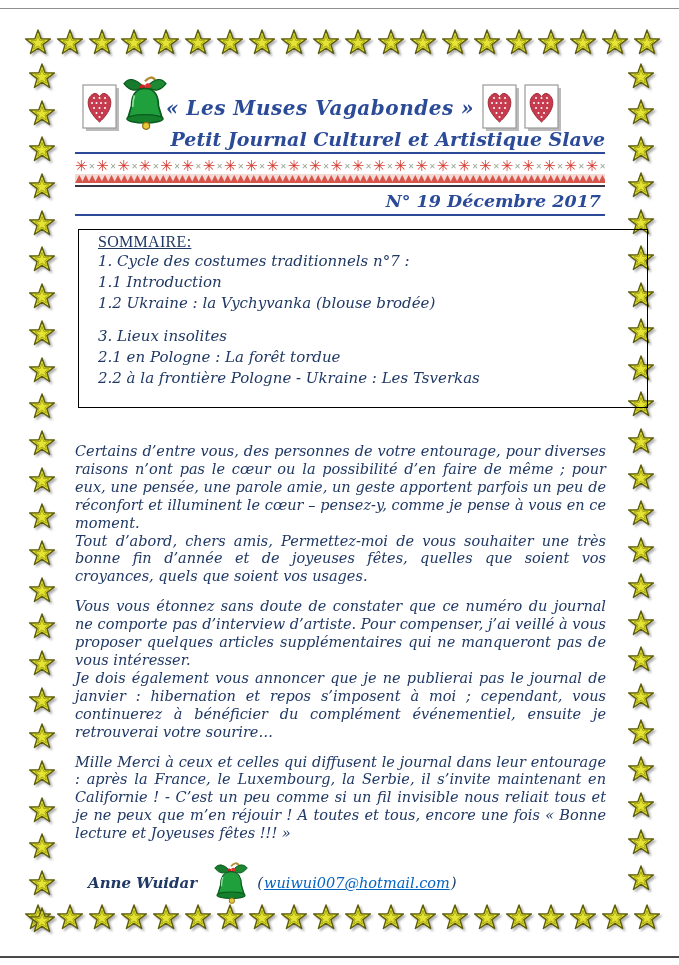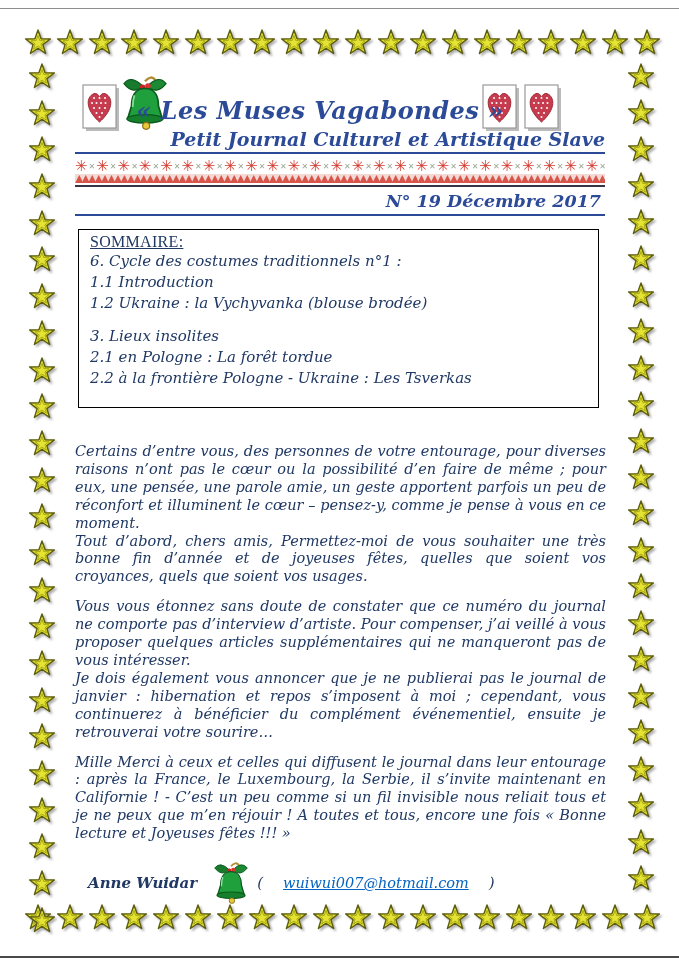--- a/index.html
+++ b/index.html
@@ -19,21 +19,21 @@
   .stars-bottom{left:24px;right:18px;top:903px;justify-content:space-between;}
   .stars-left{left:28px;top:62px;height:872px;flex-direction:column;justify-content:space-between;}
   .stars-right{right:24px;top:62px;height:830px;flex-direction:column;justify-content:space-between;}
 
   
   .abs{position:absolute;}
   .heart-slot{width:38px;height:48px;display:block;}
   .bell-slot{display:block;}
   .page-title{
     left:120px;top:96px;width:400px;text-align:center;
-    color:var(--title_blue);font-size:24px;font-weight:bold;font-style:italic;
+    color:var(--title_blue);font-size:20px;font-weight:bold;font-style:italic;
     letter-spacing:.5px;
   }
   .page-subtitle{
     left:75px;width:530px;top:128px;text-align:right;
     color:var(--title_blue);font-size:19px;font-weight:bold;font-style:italic;
     border-bottom:2px solid var(--title_blue);padding-bottom:2px;
   }
   .band{
     left:75px;width:530px;top:158px;height:27px;overflow:hidden;white-space:nowrap;
     border-bottom:2.5px solid #353545;line-height:0;
@@ -46,22 +46,22 @@
     font-size:11px;line-height:9px;height:9px;letter-spacing:-2px;overflow:hidden;font-style:normal;
   }
   .issue{
     left:75px;width:526px;top:191px;text-align:right;padding-right:4px;
     color:var(--title_blue);font-size:17.5px;font-weight:bold;font-style:italic;
     border-bottom:2px solid var(--title_blue);padding-bottom:3px;
   }
 
   
   .toc-box{
-    left:78px;top:229px;width:521px;box-sizing:border-box;
-    border:1.5px solid #000;padding:3px 8px 6px 11px;
+    left:78px;top:229px;width:570px;box-sizing:border-box;
+    border:1.5px solid #000;padding:3px 8px 6px 19px;
   }
   .toc-heading{
     font-family:"Liberation Serif", serif;font-style:normal;
     color:var(--navy);font-size:16px;text-decoration:underline;letter-spacing:.3px;
   }
   .toc-item{
     color:var(--navy);font-size:15px;font-style:italic;line-height:21px;
     white-space:pre-wrap;
   }
   .toc-item.spacer{height:12px;line-height:12px;}
@@ -71,21 +71,21 @@
   .para{
     margin:0;color:var(--navy);font-size:14.5px;font-style:italic;
     line-height:17.9px;text-align:justify;
   }
   .para.gap{height:12px;}
 
   .signature{display:flex;align-items:center;margin-top:16px;padding-left:13px;}
   .sig-name{color:var(--navy);font-size:15px;font-weight:bold;font-style:italic;text-align:center;}
   .sig-bell{margin-left:14px;margin-right:6px;line-height:0;}
   .sig-paren{color:var(--navy);font-size:15px;font-style:italic;}
-  .email-link{color:var(--link_blue);font-size:14.5px;font-style:italic;text-decoration:underline;margin:0 20px;}
+  .email-link{color:var(--link_blue);font-size:14.5px;font-style:italic;text-decoration:underline;margin:0 1px;}
 </style>
 </head>
 <body>
 
 <div class="edge-line edge-top"></div>
 <div class="edge-line edge-bottom"></div>
 
 <div class="stars stars-top">
     <span class="star"><svg width="28" height="28" viewBox="0 0 28 28">
     <polygon points="14.0,2.0 17.1,10.8 26.4,11.0 18.9,16.6 21.6,25.5 14.0,20.2 6.4,25.5 9.1,16.6 1.6,11.0 10.9,10.8" fill="#E6E432" stroke="#5C5C0E" stroke-width="1.4" stroke-linejoin="round"></polygon>
@@ -522,21 +522,21 @@
 <div class="abs band">
   <div class="row1"><span class="fl">✳</span><span class="xx">✕</span><span class="fl">✳</span><span class="xx">✕</span><span class="fl">✳</span><span class="xx">✕</span><span class="fl">✳</span><span class="xx">✕</span><span class="fl">✳</span><span class="xx">✕</span><span class="fl">✳</span><span class="xx">✕</span><span class="fl">✳</span><span class="xx">✕</span><span class="fl">✳</span><span class="xx">✕</span><span class="fl">✳</span><span class="xx">✕</span><span class="fl">✳</span><span class="xx">✕</span><span class="fl">✳</span><span class="xx">✕</span><span class="fl">✳</span><span class="xx">✕</span><span class="fl">✳</span><span class="xx">✕</span><span class="fl">✳</span><span class="xx">✕</span><span class="fl">✳</span><span class="xx">✕</span><span class="fl">✳</span><span class="xx">✕</span><span class="fl">✳</span><span class="xx">✕</span><span class="fl">✳</span><span class="xx">✕</span><span class="fl">✳</span><span class="xx">✕</span><span class="fl">✳</span><span class="xx">✕</span><span class="fl">✳</span><span class="xx">✕</span><span class="fl">✳</span><span class="xx">✕</span><span class="fl">✳</span><span class="xx">✕</span><span class="fl">✳</span><span class="xx">✕</span><span class="fl">✳</span><span class="xx">✕</span></div>
   <div class="row2">▲▲▲▲▲▲▲▲▲▲▲▲▲▲▲▲▲▲▲▲▲▲▲▲▲▲▲▲▲▲▲▲▲▲▲▲▲▲▲▲▲▲▲▲▲▲▲▲▲▲▲▲▲▲▲▲▲▲▲▲▲▲▲▲▲▲▲▲▲▲▲▲▲▲▲▲▲▲▲▲▲▲▲▲▲▲▲▲▲▲</div>
 </div>
 
 <div class="abs issue">N° 19 Décembre 2017</div>
 
 <div class="abs toc-box">
   <div class="toc-heading">SOMMAIRE:</div>
   <div id="toc-list">
-      <div class="toc-item">6. Cycle des costumes traditionnels n°1 :</div>
+      <div class="toc-item">1. Cycle des costumes traditionnels n°7 :</div>
       <div class="toc-item">1.1 Introduction</div>
       <div class="toc-item">1.2 Ukraine : la Vychyvanka (blouse brodée)</div>
       <div class="toc-item spacer"></div>
       <div class="toc-item">3. Lieux insolites</div>
       <div class="toc-item">2.1 en Pologne : La forêt tordue</div>
       <div class="toc-item">2.2 à la frontière Pologne - Ukraine : Les Tsverkas</div>
       <div class="toc-item spacer"></div>
     </div>
 </div>
 

